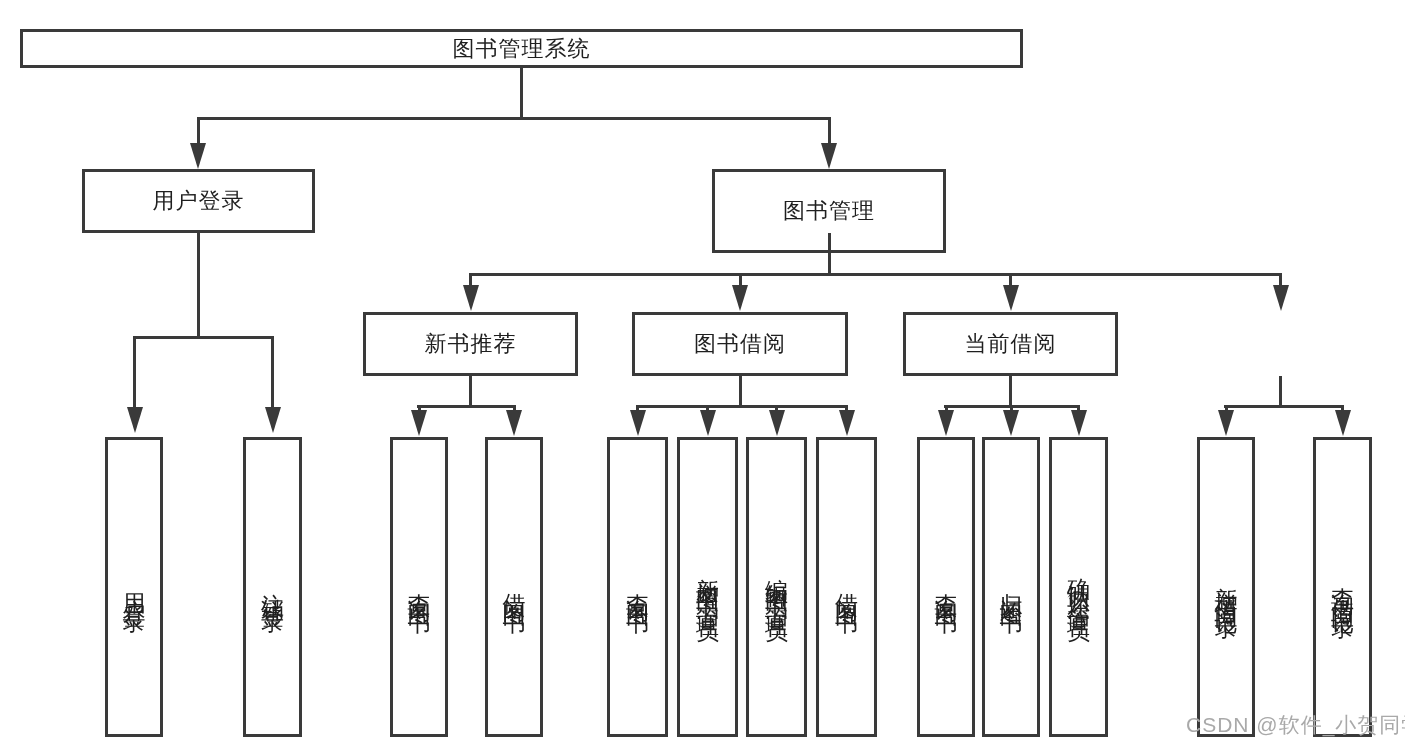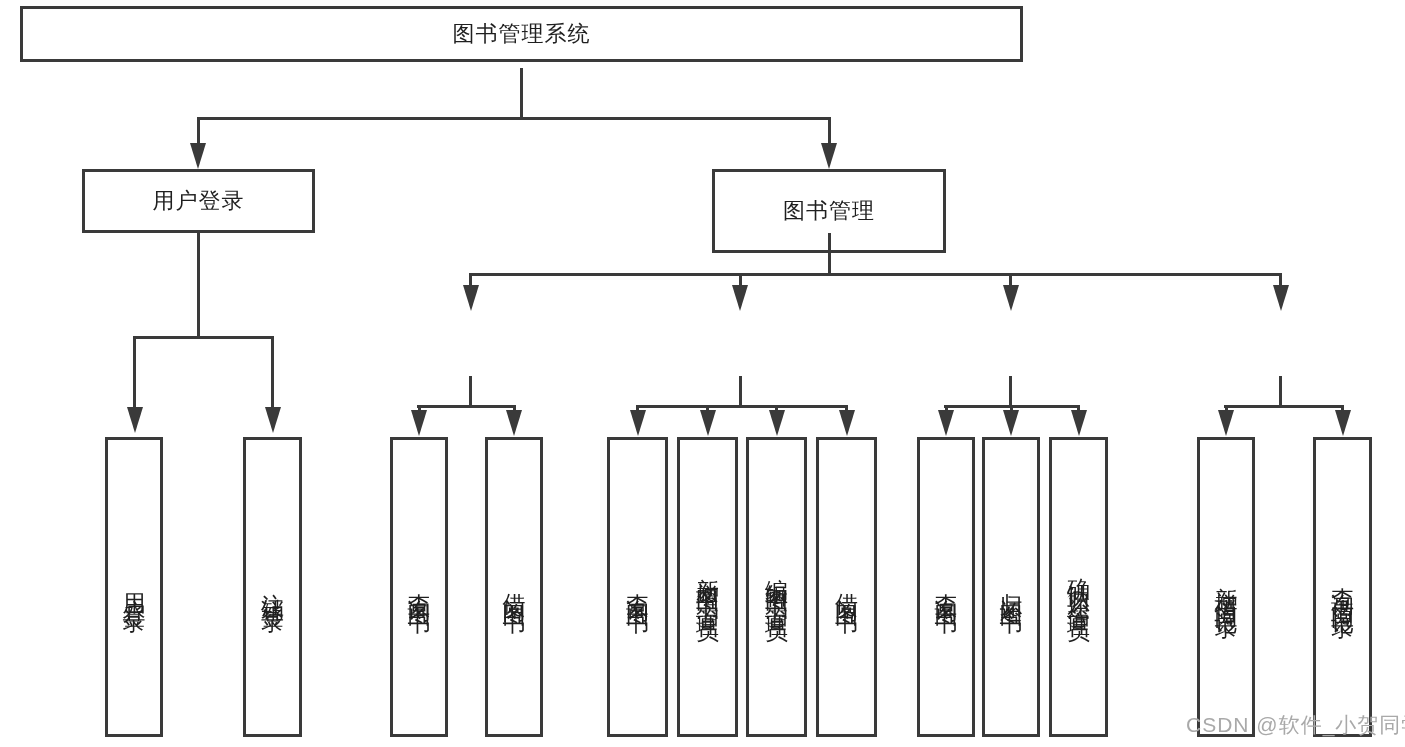--- a/index.html
+++ b/index.html
@@ -31,21 +31,21 @@
     position:absolute; left:1186px; top:711px;
     font-size:21px; letter-spacing:1px; color:var(--watermark,#a9a9a9);
     white-space:nowrap;
   }
 </style>
 </head>
 <body>
 
 <div class="stage">
 
-  <div class="box box-h" style="left:20px;top:6px;width:1003px;height:56px">
+  <div class="box box-h" style="left:20px;top:29px;width:1003px;height:39px">
     <span>图书管理系统</span>
   </div>
 
   <div>
     <div class="vline" style="left:520px;top:68px;height:52px"></div>
     <div class="hline" style="left:197px;top:117px;width:634px"></div>
     <div class="vline" style="left:197px;top:117px;height:29px"></div>
     <div class="tri" style="left:190px;top:143px"></div>
     <div class="vline" style="left:828px;top:117px;height:29px"></div>
     <div class="tri" style="left:821px;top:143px"></div>
@@ -73,20 +73,29 @@
     <div class="vline" style="left:469px;top:273px;height:14px"></div>
     <div class="tri" style="left:463px;top:285px"></div>
     <div class="vline" style="left:739px;top:273px;height:14px"></div>
     <div class="tri" style="left:732px;top:285px"></div>
     <div class="vline" style="left:1009px;top:273px;height:14px"></div>
     <div class="tri" style="left:1003px;top:285px"></div>
     <div class="vline" style="left:1279px;top:273px;height:14px"></div>
     <div class="tri" style="left:1273px;top:285px"></div>
   </div>
 
+  <div class="box box-h" style="left:363px;top:312px;width:215px;height:64px">
+    <span>新书推荐</span>
+  </div>
+  <div class="box box-h" style="left:632px;top:312px;width:216px;height:64px">
+    <span>图书借阅</span>
+  </div>
+  <div class="box box-h" style="left:903px;top:312px;width:215px;height:64px">
+    <span>当前借阅</span>
+  </div>
 
   <div>
     <div class="vline" style="left:469px;top:376px;height:31px"></div>
     <div class="hline" style="left:417px;top:405px;width:99px"></div>
     <div class="vline" style="left:418px;top:405px;height:8px"></div>
     <div class="tri" style="left:411px;top:410px"></div>
     <div class="vline" style="left:513px;top:405px;height:8px"></div>
     <div class="tri" style="left:506px;top:410px"></div>
   </div>
 

